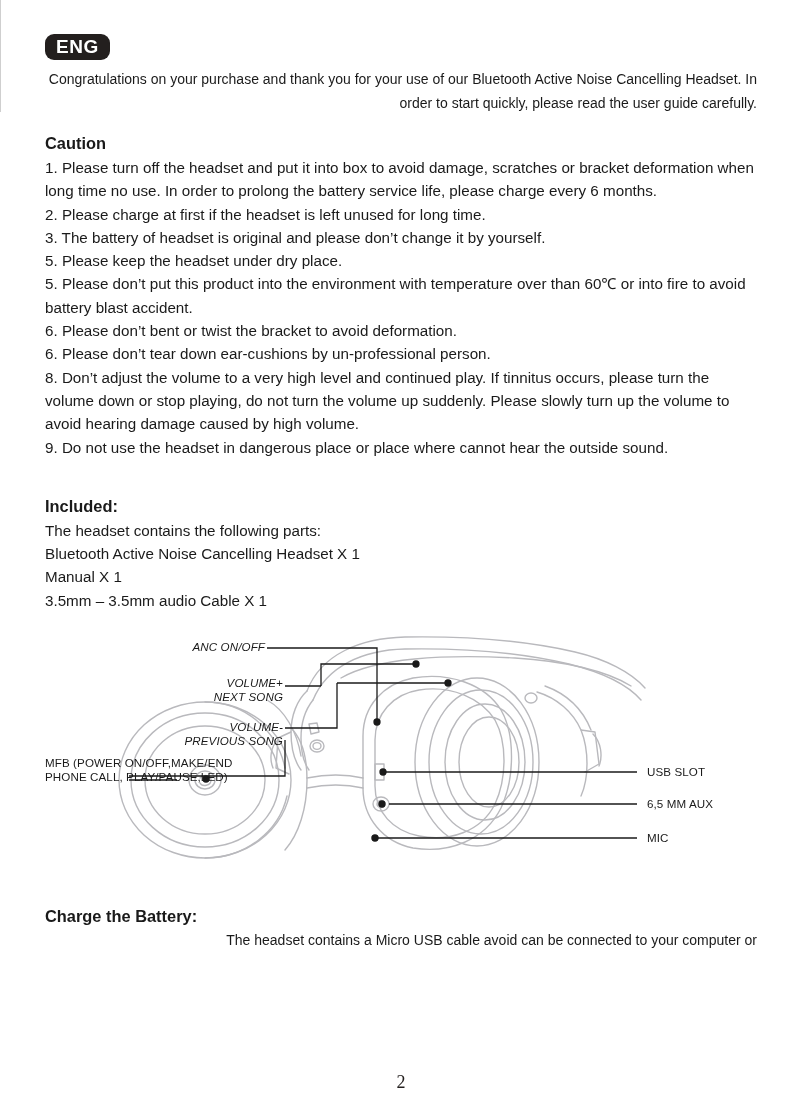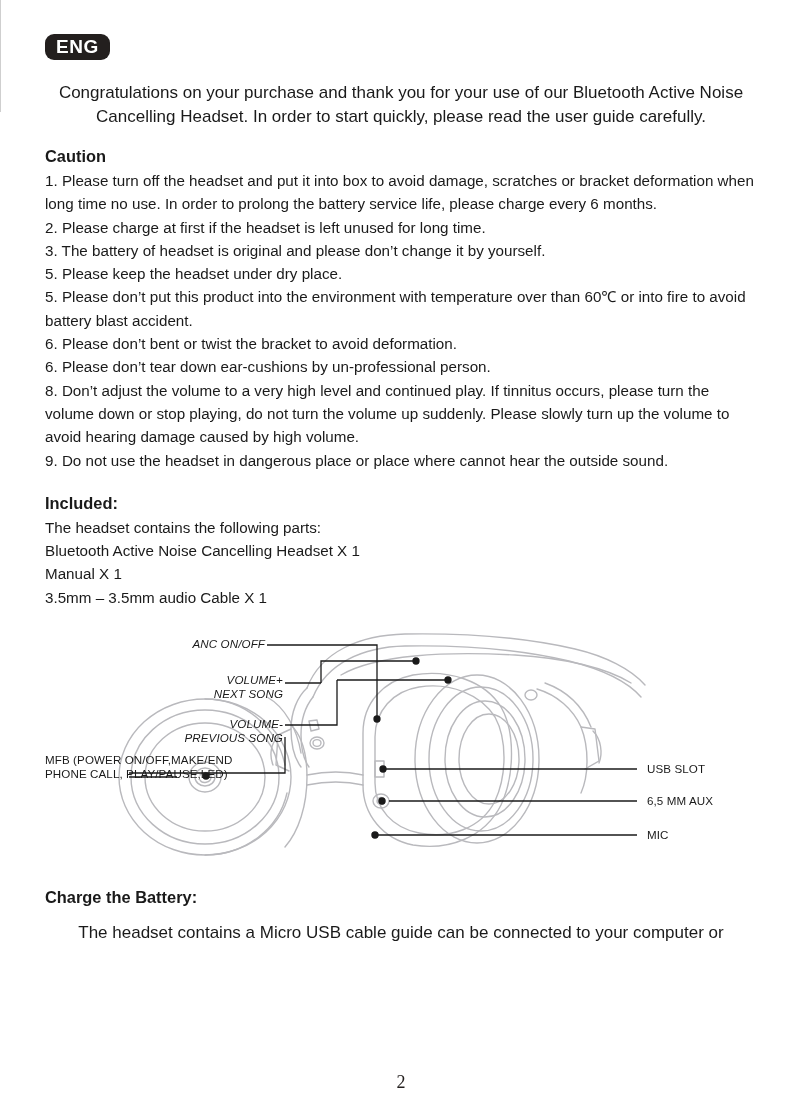--- a/index.html
+++ b/index.html
@@ -45,32 +45,32 @@
     font-size: 19px;
     line-height: 26px;
     letter-spacing: 0.5px;
     padding: 0 11px;
     border-radius: 9px;
     margin-bottom: 8px;
   }
 
   
   .para {
-    font-size: 17px;
+    font-size: 14px;
     line-height: 23.5px;
-    margin: 13px;
-    text-align: center;
+    margin: 0;
+    text-align: right;
   }
   .intro {
     margin-bottom: 17px;
   }
   h2.section {
     font-size: 16.4px;
     font-weight: bold;
-    margin: 0 0 2px 0;
+    margin: 16px 0 2px 0;
     line-height: 22px;
   }
   .caution-list {
     list-style: none;
     margin: 0;
     padding: 0;
   }
   .caution-list li {
     font-size: 15.2px;
     line-height: 23.3px;
@@ -280,17 +280,17 @@
 
       <div class="callout left-align" style="left: 602px; top: 203px;">
         <div>MIC</div>
       </div>
     </div>
 
     <div class="gap-small"></div>
 
     
     <h2 class="section">Charge the Battery:</h2>
-    <p class="para">The headset contains a Micro USB cable guide can be connected to your computer or</p>
+    <p class="para">The headset contains a Micro USB cable avoid can be connected to your computer or</p>
   </div>
 
   <div class="page-number">2</div>
 </div>
 
 </body></html>

